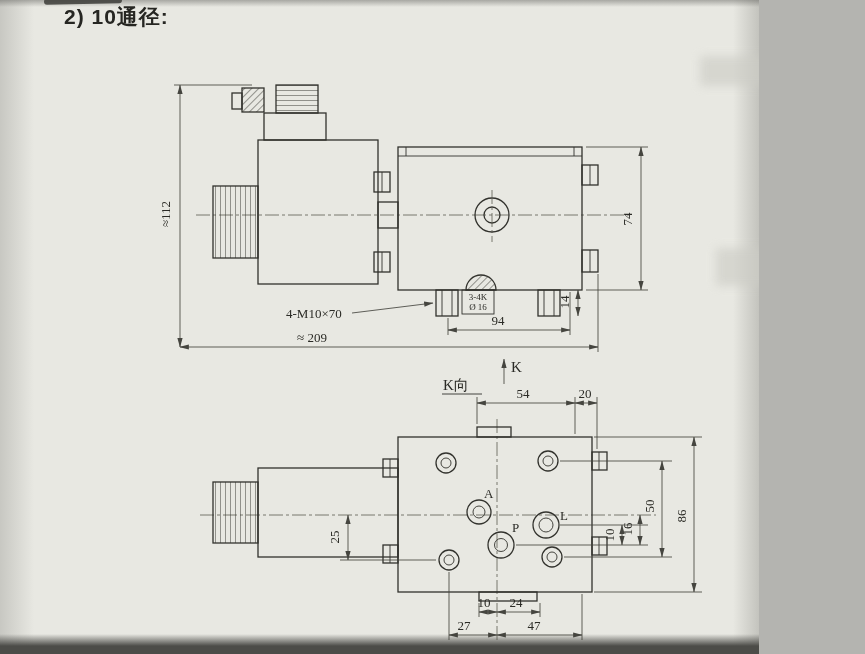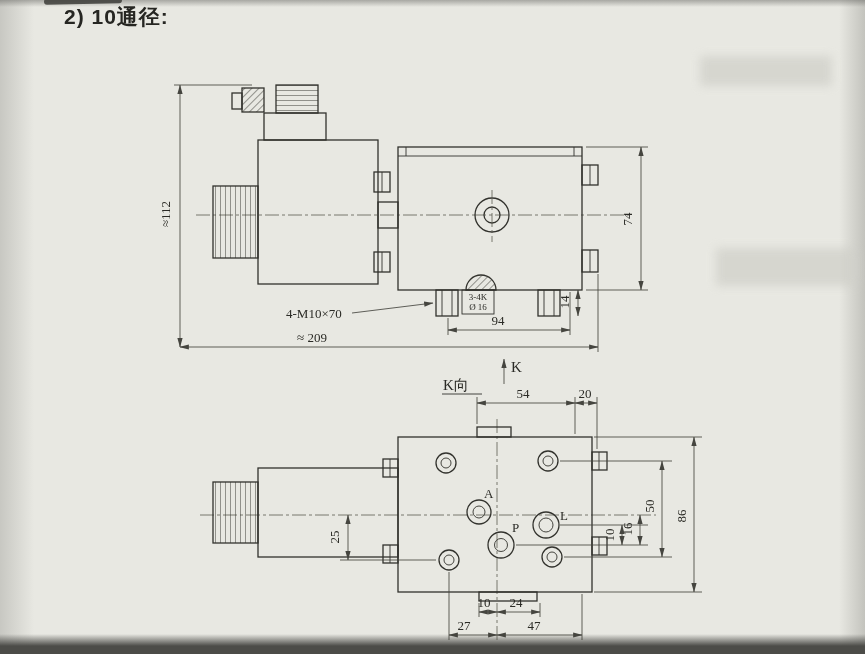--- a/index.html
+++ b/index.html
@@ -1,17 +1,17 @@
 <!DOCTYPE html>
 <html><head>
 <meta charset="utf-8">
 <style>
   html,body{margin:0;padding:0;background:#b4b4b0;}
   .page{
-    position:relative;width:865px;height:654px;overflow:hidden;
+    position:relative;width:759px;height:654px;overflow:hidden;
     background:
       linear-gradient(to bottom, rgba(90,90,86,.45) 0px, rgba(90,90,86,0) 7px),
       linear-gradient(to top, #4c4c48 0px, #4c4c48 8px, rgba(76,76,72,0) 20px),
       linear-gradient(to right, rgba(125,125,120,.30) 0px, rgba(125,125,120,0) 34px),
       linear-gradient(to left, rgba(140,140,134,.40) 0px, rgba(140,140,134,0) 26px),
       #e8e8e2;
     font-family:"Liberation Sans", sans-serif;
   }
   .title{
     position:absolute;left:64px;top:3px;

